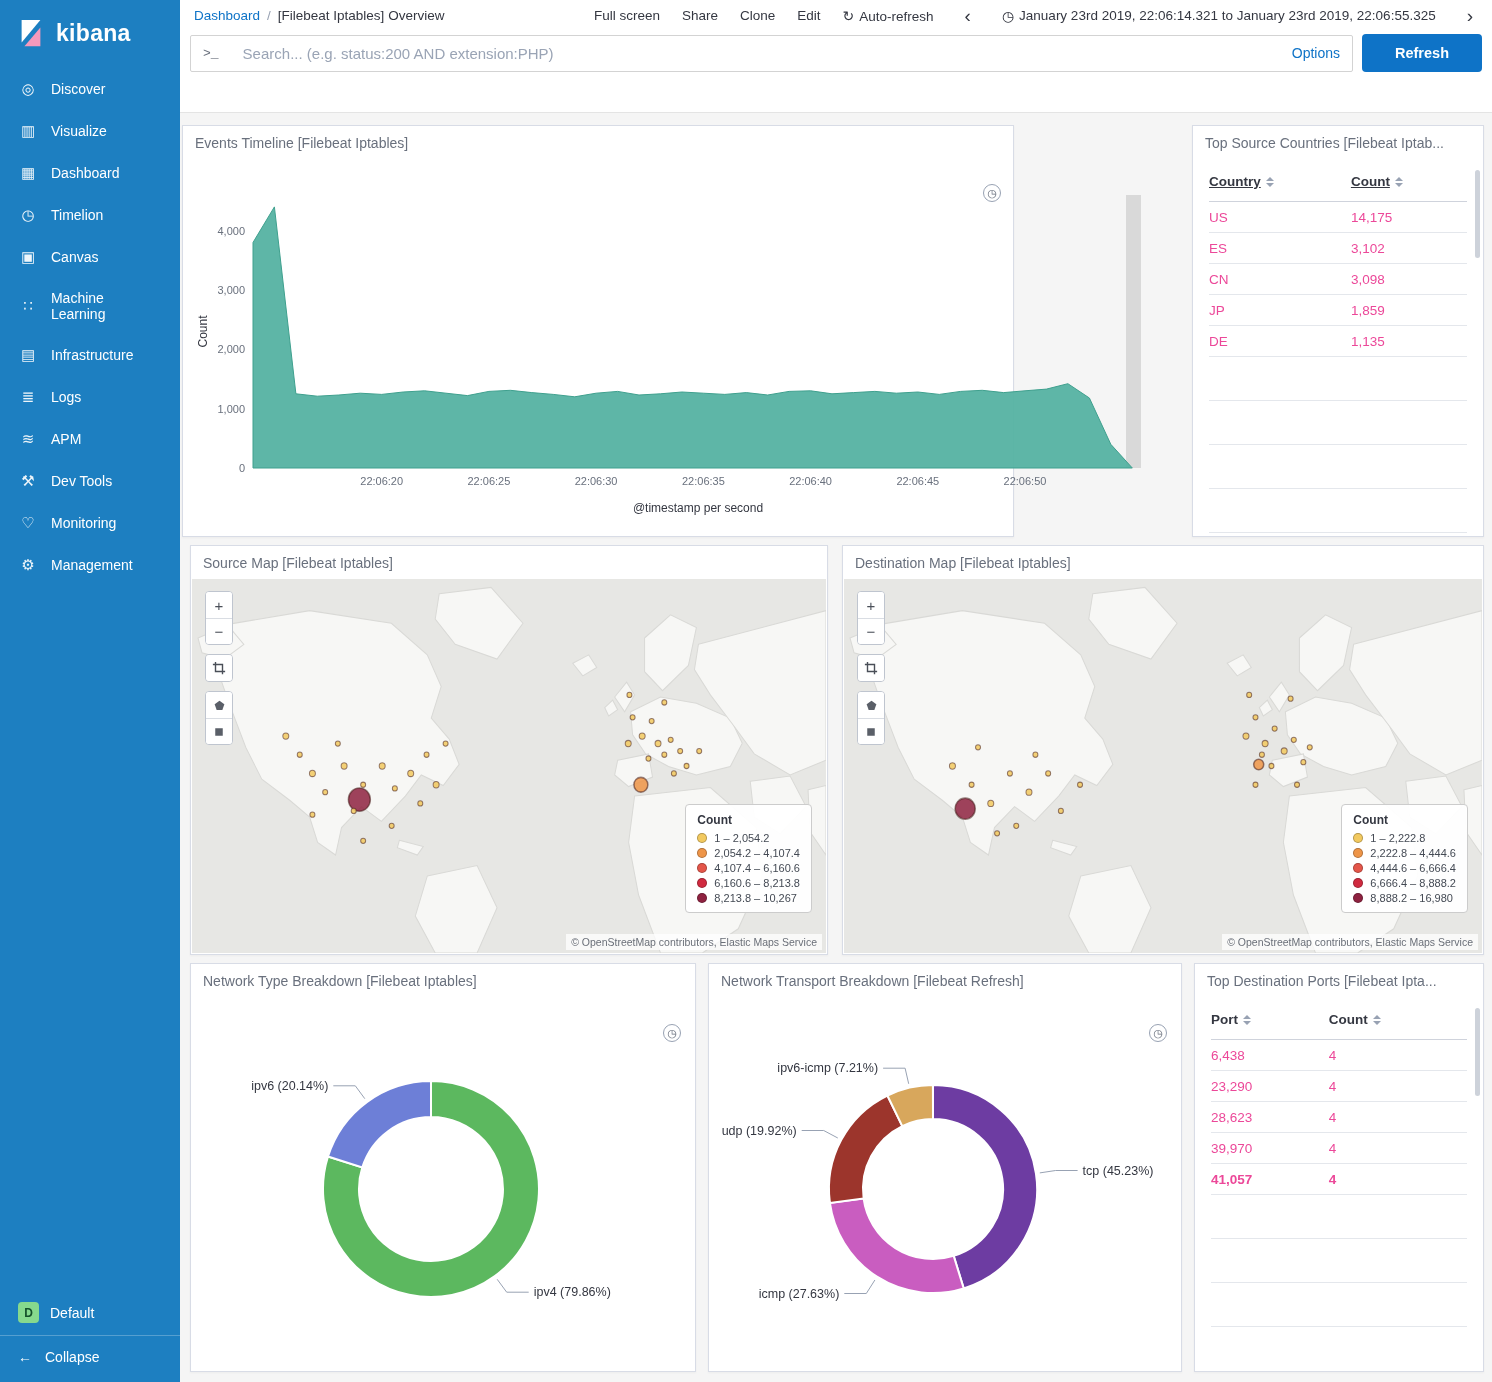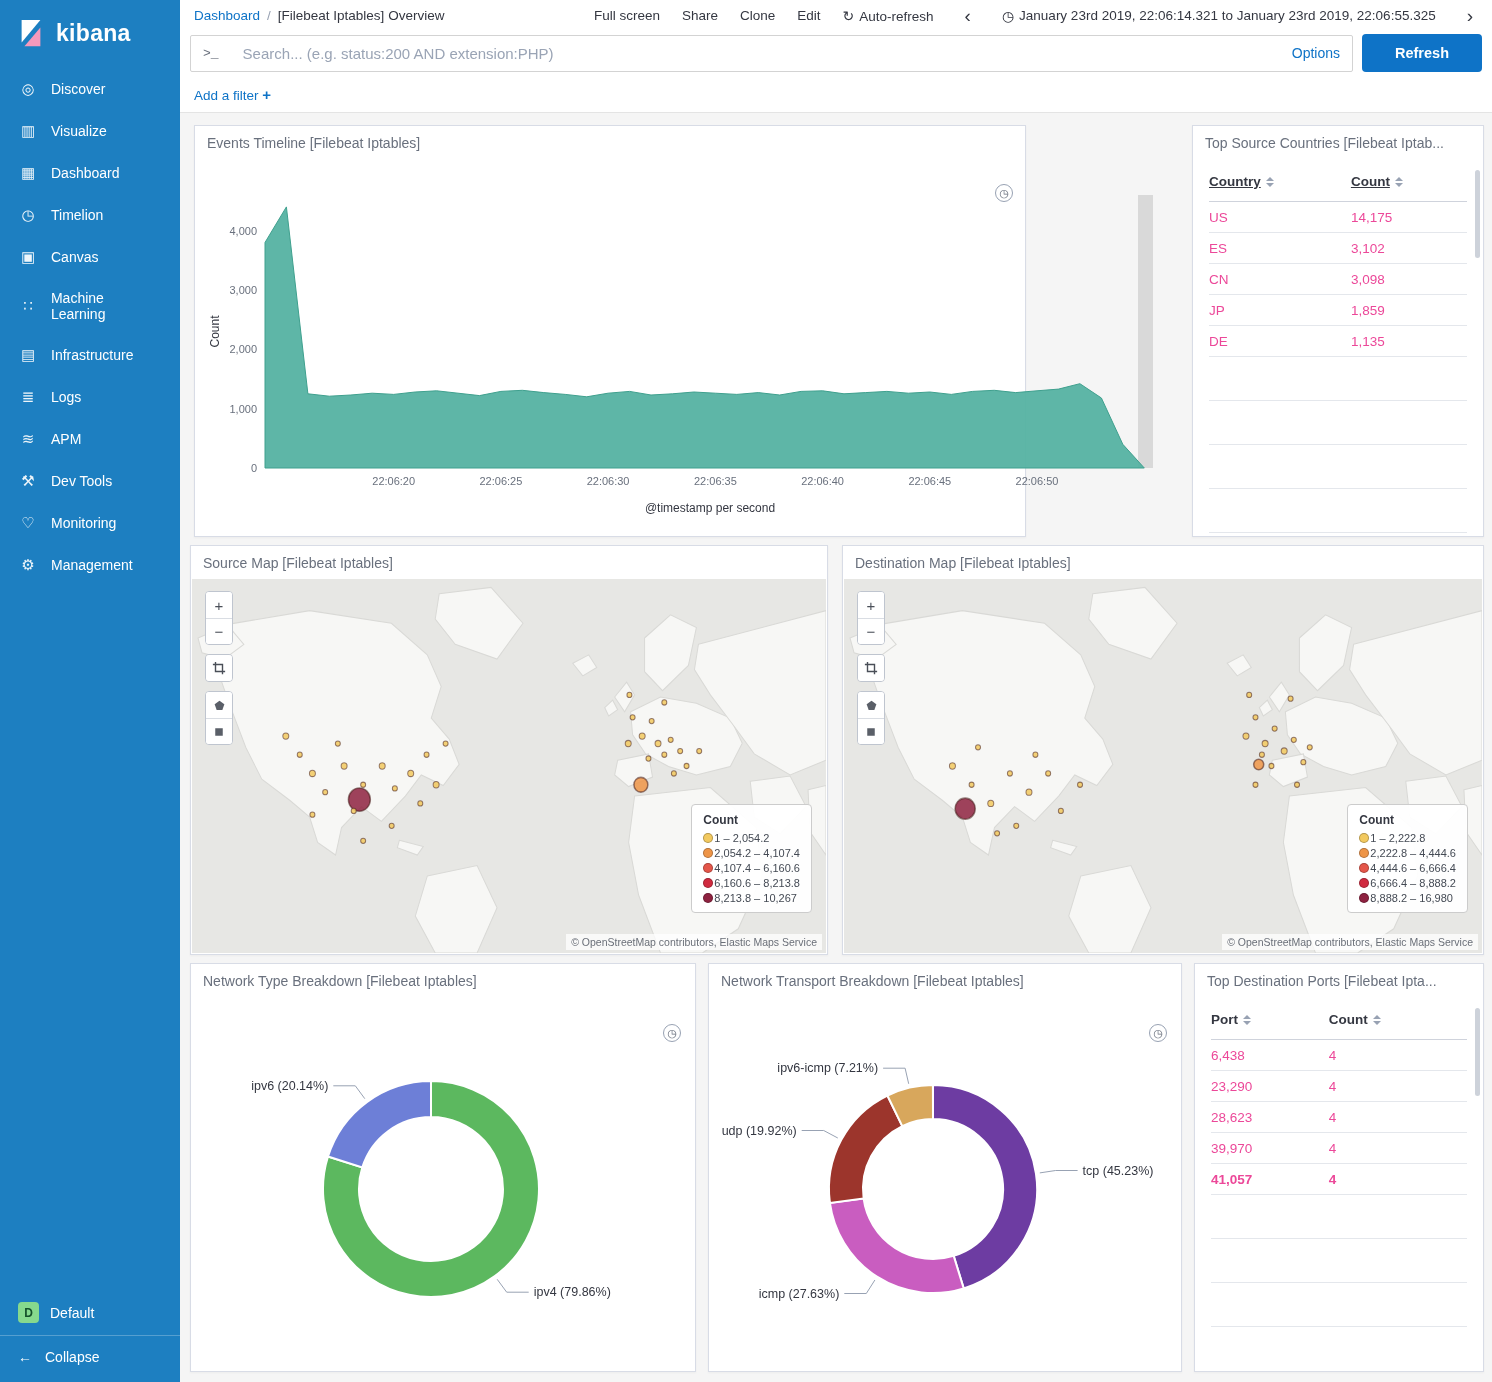--- a/index.html
+++ b/index.html
@@ -66,21 +66,21 @@
 
   
   .map-body { position:absolute; top:33px; left:1px; right:1px; bottom:1px; overflow:hidden; background:#e7e7e4; }
   .map-svg { display:block; width:100%; height:100%; }
   .map-controls { position:absolute; left:13px; top:12px; display:flex; flex-direction:column; gap:9px; }
   .ctrl-group { display:flex; flex-direction:column; border:1px solid #bfc5cf; border-radius:4px; overflow:hidden; background:#fff; }
   .ctrl-btn { width:26px; height:26px; background:#fff; display:flex; align-items:center; justify-content:center; font-size:15px; color:#4a4f58; cursor:pointer; border:none; }
   .ctrl-btn + .ctrl-btn { border-top:1px solid #d9dde3; }
   .map-legend { position:absolute; right:14px; bottom:40px; background:rgba(255,255,255,.95); border:1px solid #ccc; border-radius:4px; padding:8px 11px; }
   .legend-title { font-size:12px; font-weight:700; color:#343741; margin-bottom:5px; }
-  .legend-row { display:flex; align-items:center; gap:1px; margin-top:3px; }
+  .legend-row { display:flex; align-items:center; gap:7px; margin-top:3px; }
   .legend-dot { width:10px; height:10px; border-radius:50%; display:inline-block; border:1px solid rgba(0,0,0,.25); }
   .legend-label { font-size:11px; color:#444a54; white-space:nowrap; }
   .map-attr { position:absolute; right:4px; bottom:3px; font-size:10.5px; color:#6a6f78; background:rgba(255,255,255,.75); padding:2px 5px; cursor:pointer; }
 </style>
 </head>
 <body>
 
 <div class="sidebar">
   <div class="logo">
     <span style="display:flex">
@@ -178,28 +178,23 @@
 
     <div class="search-row">
       <div class="search-box">
         <span class="term-icon">&gt;_</span>
         <input class="search-input" value="" placeholder="Search... (e.g. status:200 AND extension:PHP)" style="">
         <span class="options-link">Options</span>
       </div>
       <button class="refresh-btn">Refresh</button>
     </div>
 
-    <div class="filter-row">
-      <span class="add-filter">
-        <span>Add a filter</span> <b>+</b>
-      </span>
-    </div>
-  </div>
-
-  <div class="panel" style="left:14px;top:125px;width:832px;height:412px">
+  </div>
+
+  <div class="panel" style="left:2px;top:125px;width:832px;height:412px">
     <div class="panel-title">Events Timeline [Filebeat Iptables]</div>
     <svg id="events-chart" width="970" height="372" style="margin-left:10px">
         <rect x="933" y="35" width="15" height="273" fill="#d9d9d9"></rect>
         <path d="M60.0,82.5L81.4,46.9L102.9,233.8L124.3,236.2L145.8,235.0L167.2,233.2L188.7,234.4L210.1,232.0L231.6,230.8L253.0,233.2L274.5,235.6L295.9,231.4L317.3,230.3L338.8,232.6L360.2,234.4L381.7,236.8L403.1,233.2L424.6,231.4L446.0,235.0L467.5,233.8L488.9,232.0L510.4,233.2L531.8,234.4L553.3,232.6L574.7,235.0L596.1,231.4L617.6,230.8L639.0,233.8L660.5,232.6L681.9,231.4L703.4,233.2L724.8,232.0L746.3,234.4L767.7,231.4L789.2,230.3L810.6,232.6L832.0,230.8L853.5,229.1L874.9,223.7L896.4,238.0L917.8,284.3L939.3,308.0L939.3,308.0L60.0,308.0Z" fill="#55b2a2" fill-opacity="0.95" stroke="#3fa08e" stroke-width="1"></path>
         <text x="52" y="312" text-anchor="end" class="axis-label">0</text>
         <text x="52" y="252.6521739130435" text-anchor="end" class="axis-label">1,000</text>
         <text x="52" y="193.30434782608697" text-anchor="end" class="axis-label">2,000</text>
         <text x="52" y="133.95652173913044" text-anchor="end" class="axis-label">3,000</text>
         <text x="52" y="74.60869565217392" text-anchor="end" class="axis-label">4,000</text>
         <text x="188.7" y="325" text-anchor="middle" class="axis-label">22:06:20</text>
@@ -479,21 +474,21 @@
         <polyline points="306.2,281.3 315.7,294.2 337.7,294.2" fill="none" stroke="#98a2b3" stroke-width="1"></polyline>
         <text x="342.7" y="298.2" text-anchor="start" class="donut-label">ipv4 (79.86%)</text>
         <path d="M137.0 158.5 A108 108 0 0 1 240.0 83.0 L240.0 119.0 A72 72 0 0 0 171.3 169.4 Z" fill="#6d7fd7" stroke="#ffffff" stroke-width="2"></path>
         <polyline points="173.8,100.7 164.3,87.8 142.3,87.8" fill="none" stroke="#98a2b3" stroke-width="1"></polyline>
         <text x="137.3" y="91.8" text-anchor="end" class="donut-label">ipv6 (20.14%)</text>
       </svg>
     <div class="panel-badge" style="top:60px;right:14px">◷</div>
   </div>
 
   <div class="panel" style="left:528px;top:963px;width:474px;height:409px">
-    <div class="panel-title">Network Transport Breakdown [Filebeat Iptables]</div>
+    <div class="panel-title">Network Transport Breakdown [Filebeat Refresh]</div>
     <svg id="transport-donut" width="474" height="373">
         <path d="M224.0 87.0 A104 104 0 0 1 254.7 290.4 L244.7 257.9 A70 70 0 0 0 224.0 121.0 Z" fill="#6d3ca2" stroke="#ffffff" stroke-width="2"></path>
         <polyline points="330.8,174.9 346.6,172.5 368.6,172.5" fill="none" stroke="#98a2b3" stroke-width="1"></polyline>
         <text x="373.6" y="176.5" text-anchor="start" class="donut-label">tcp (45.23%)</text>
         <path d="M254.7 290.4 A104 104 0 0 1 120.9 204.9 L154.6 200.4 A70 70 0 0 0 244.7 257.9 Z" fill="#c95dc0" stroke="#ffffff" stroke-width="2"></path>
         <polyline points="165.9,282.0 157.3,295.5 135.3,295.5" fill="none" stroke="#98a2b3" stroke-width="1"></polyline>
         <text x="130.3" y="299.5" text-anchor="end" class="donut-label">icmp (27.63%)</text>
         <path d="M120.9 204.9 A104 104 0 0 1 178.4 97.5 L193.3 128.1 A70 70 0 0 0 154.6 200.4 Z" fill="#9c352c" stroke="#ffffff" stroke-width="2"></path>
         <polyline points="128.8,140.0 114.7,132.5 92.7,132.5" fill="none" stroke="#98a2b3" stroke-width="1"></polyline>
         <text x="87.7" y="136.5" text-anchor="end" class="donut-label">udp (19.92%)</text>

